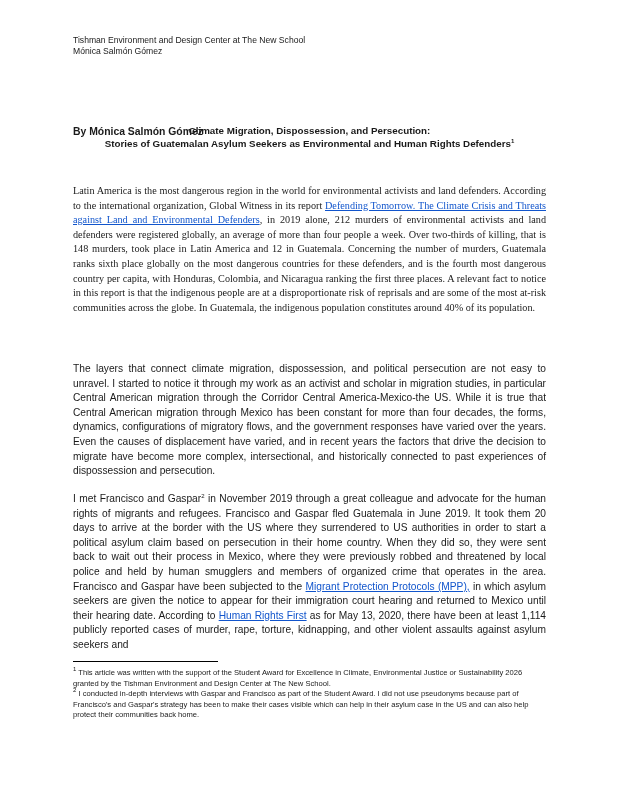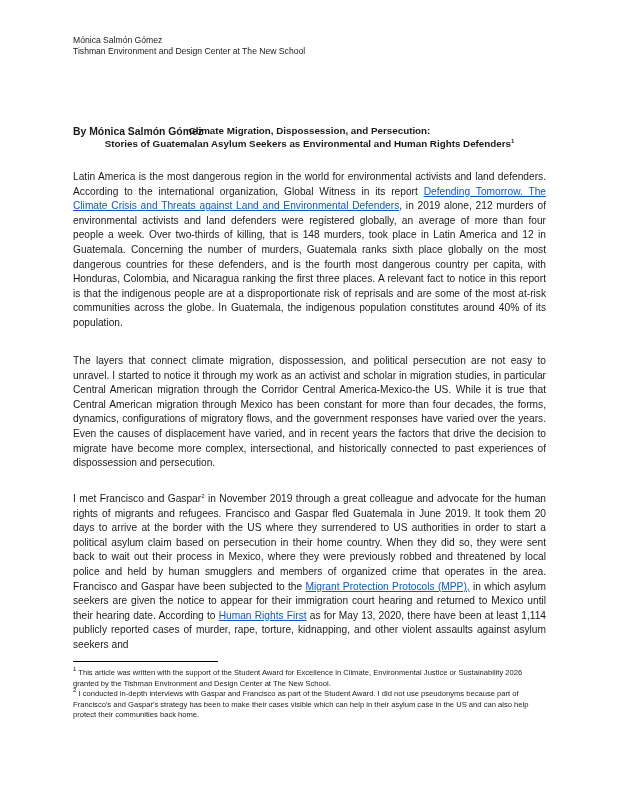--- a/index.html
+++ b/index.html
@@ -2,37 +2,37 @@
 <html><head>
 <meta charset="utf-8">
 <style>
   html, body { margin: 0; padding: 0; background: #ffffff; }
   body { width: 618px; height: 800px; overflow: hidden; position: relative; color: #1a1a1a; font-family: "Liberation Sans", sans-serif; }
   .page { position: absolute; left: 73px; top: 0; width: 473px; }
   .header { position: absolute; top: 35px; left: 0; font-size: 8.6px; line-height: 11px; }
   .title-block { position: absolute; top: 80px; left: -20px; width: 513px; text-align: center; font-weight: bold; font-size: 9.8px; line-height: 13px; margin-top: 44px; }
   .byline { position: absolute; top: 125px; left: 0; width: 473px; font-weight: bold; font-size: 10.4px; line-height: 14.5px; }
   .para { position: absolute; left: 0; width: 473px; text-align: justify; font-size: 10.2px; line-height: 14.6px; }
-  .p1 { top: 170px; }
-  .p2 { top: 354px; }
+  .p1 { top: 184px; font-family: Liberation Serif, serif; }
+  .p2 { top: 362px; }
   .p3 { top: 492px; }
   a.link { color: #1155cc; text-decoration: underline; }
   sup { font-size: 6px; line-height: 0; vertical-align: super; }
   .fn-rule { position: absolute; top: 661px; left: 0; width: 145px; height: 1px; background: #000; }
   .footnotes { position: absolute; top: 668px; left: 0; width: 473px; font-size: 7.6px; line-height: 10.6px; }
   .footnote { margin: 0; }
 </style>
 </head>
 <body>
 
 <div class="page">
 
   <div class="header">
+    <div>Tishman Environment and Design Center at The New School</div>
     <div>Mónica Salmón Gómez</div>
-    <div>Tishman Environment and Design Center at The New School</div>
   </div>
 
   <div class="title-block">
     <div>Climate Migration, Dispossession, and Persecution:</div>
     <div><span>Stories of Guatemalan Asylum Seekers as Environmental and Human Rights Defenders</span><sup>1</sup></div>
   </div>
 
   <div class="byline">
     <div>By Mónica Salmón Gómez</div>
   </div>

